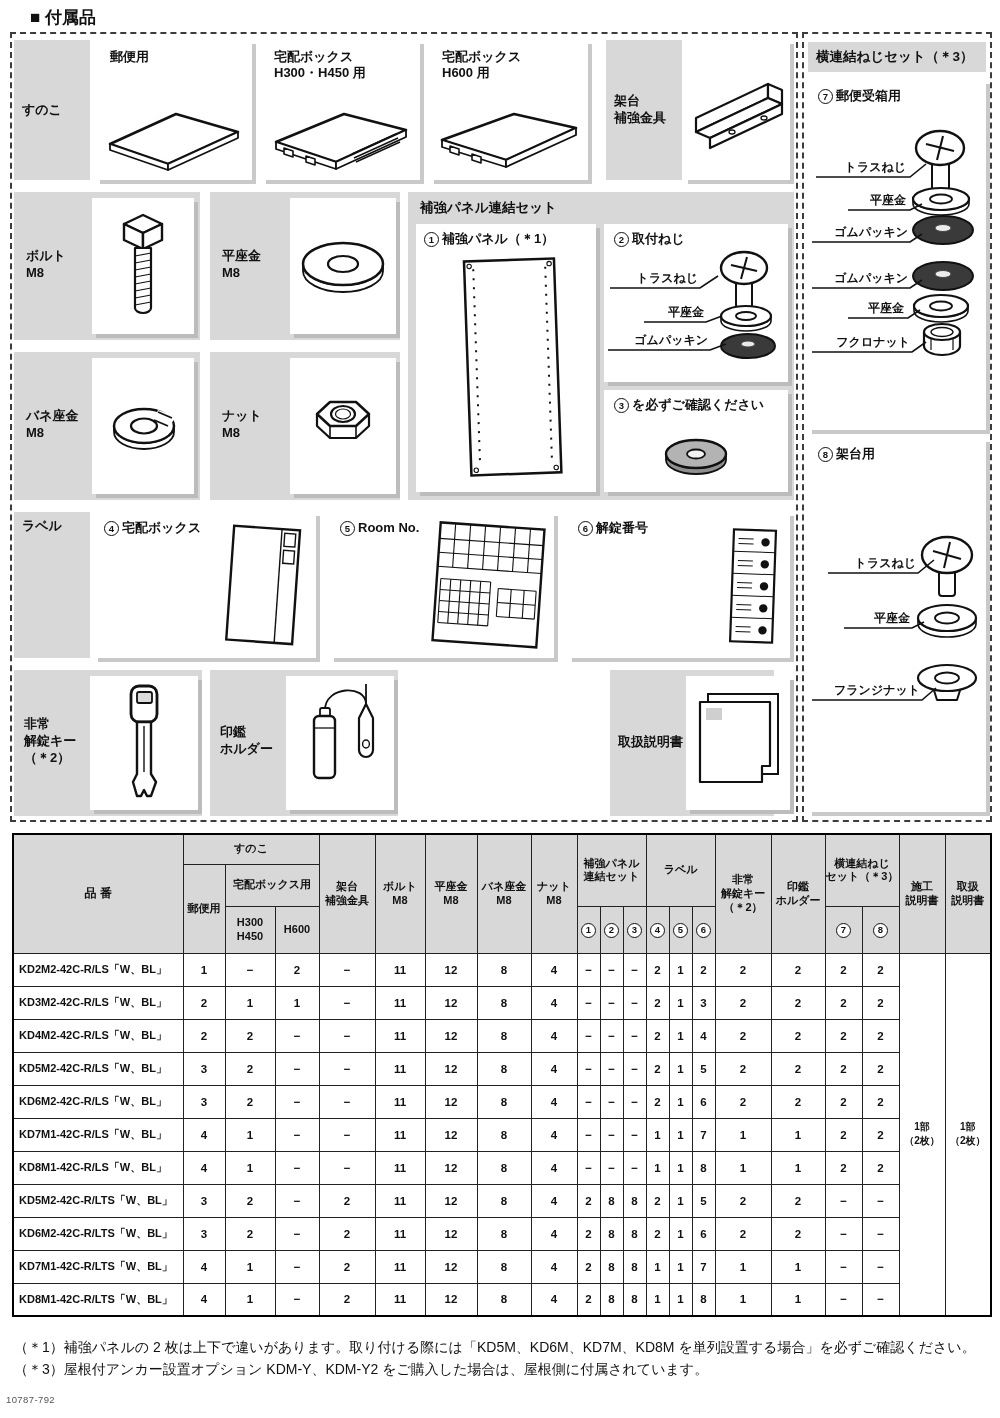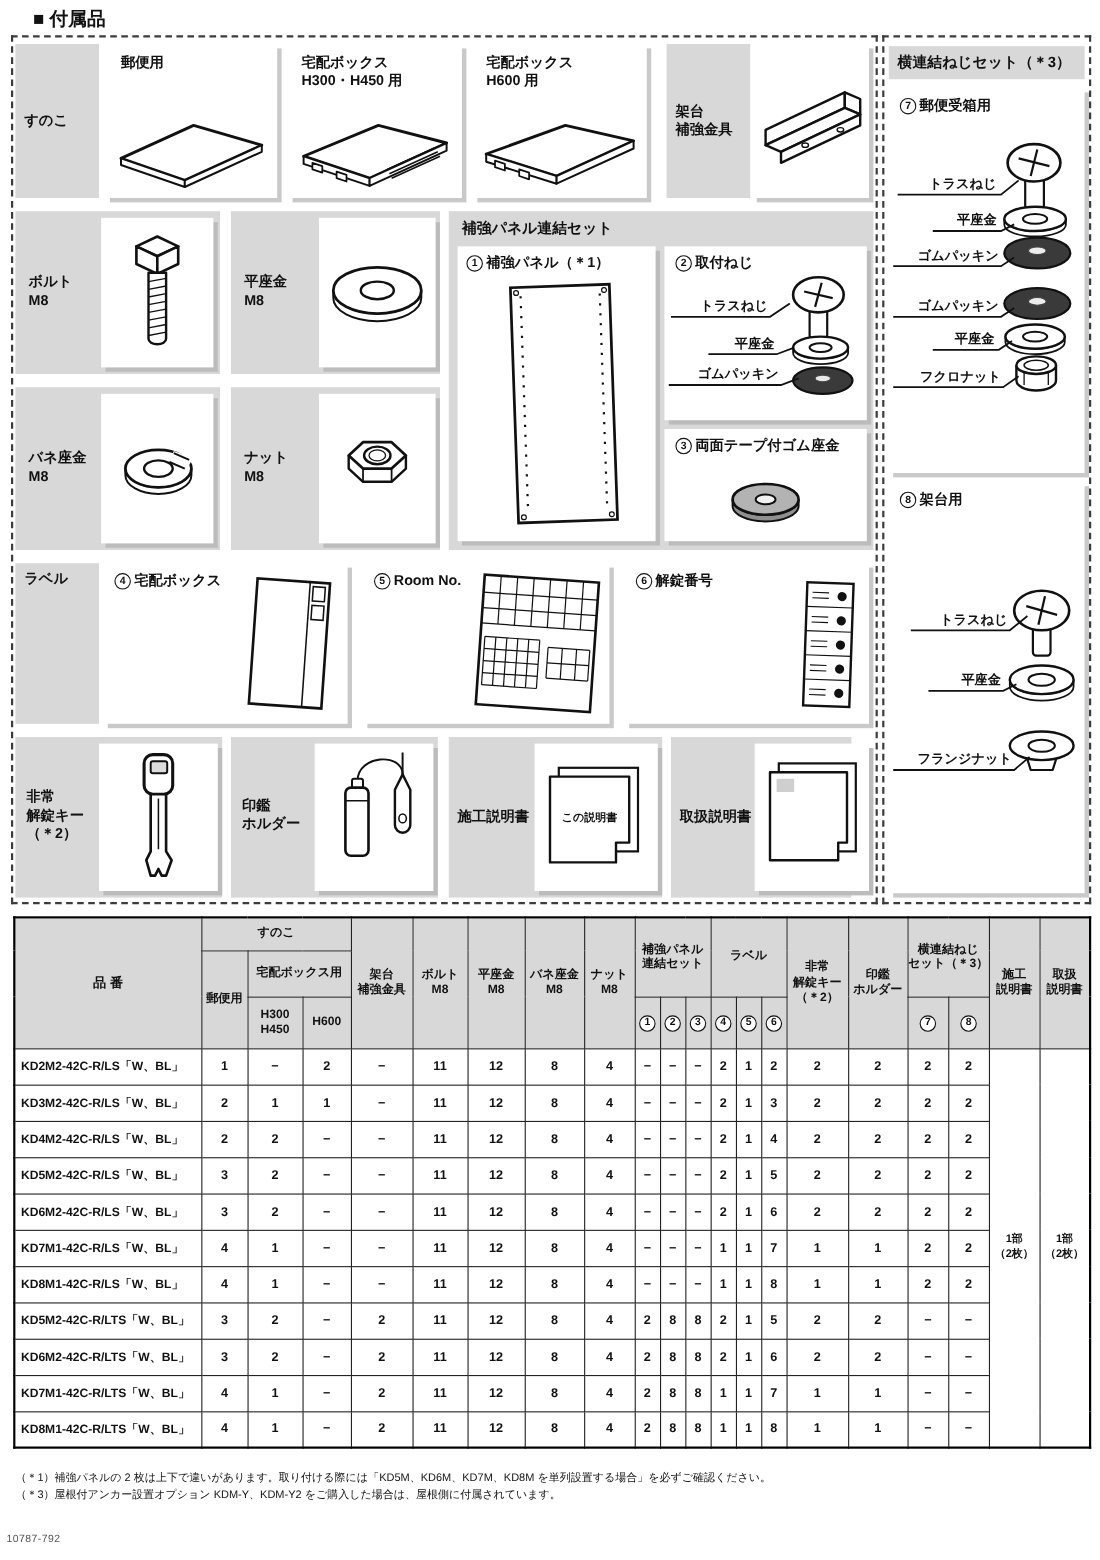--- a/index.html
+++ b/index.html
@@ -21,21 +21,21 @@
   .grouphead{font-weight:bold;font-size:13.5px;}
   svg{display:block;}
   
   .parts-table{border-collapse:collapse;table-layout:fixed;border:2px solid #000;background:#fff;}
   .parts-table th,.parts-table td{border:1px solid #222;padding:0;text-align:center;
       vertical-align:middle;overflow:hidden;}
   .parts-table th{background:#d8d8d8;font-weight:bold;font-size:11px;line-height:1.25;white-space:pre-line;}
   .parts-table td{font-size:11.5px;font-weight:bold;}
   .parts-table td.model{text-align:left;padding-left:5px;font-size:11px;white-space:nowrap;}
   .parts-table td.copies{white-space:pre-line;font-size:10px;line-height:1.4;}
-  .foot{font-size:10px;line-height:1.58;}
+  .foot{font-size:14px;line-height:1.58;}
   .docnum{font-size:9.5px;color:#555;letter-spacing:.4px;}
 </style>
 </head>
 <body>
 
 <div class="page">
 
   <div class="abs page-title" style="left:30px;top:6px;">■ 付属品</div>
 
   <div class="abs dashed" style="left:10px;top:32px;width:784px;height:786px;"></div>
@@ -223,21 +223,21 @@
         </g>
       </svg>
       <span class="plabel" style="left:2px;top:46px;width:92px;">トラスねじ</span>
       <span class="plabel" style="left:2px;top:80px;width:98px;">平座金</span>
       <span class="plabel" style="left:2px;top:108px;width:102px;">ゴムパッキン</span>
     </div>
 
     <div class="abs wbox" style="left:196px;top:198px;width:184px;height:102px;box-shadow:4px 4px 0 #bcbcbc;">
       <div class="abs capflex" style="left:10px;top:7px;">
         <span class="circ">3</span>
-        <span class="cap">両面テープ付ゴム座金</span>
+        <span class="cap">を必ずご確認ください</span>
       </div>
       <svg class="abs" style="left:0;top:28px;" width="184" height="70" viewBox="0 0 184 70">
         <g stroke="#111">
           <path d="M62,36 a30,14 0 0 0 60,0 l0,6 a30,14 0 0 1 -60,0 z" fill="#8f8f8f" stroke-width="1.8"></path>
           <ellipse cx="92" cy="36" rx="30" ry="14" fill="#b3b3b3" stroke-width="2.4"></ellipse>
           <ellipse cx="92" cy="36" rx="9" ry="4.5" fill="#f2f2f2" stroke-width="1.8"></ellipse>
         </g>
       </svg>
     </div>
   </div>
@@ -364,32 +364,20 @@
           <rect x="34" y="32" width="10" height="9" rx="2" stroke-width="1.8"></rect>
           <rect x="28" y="40" width="21" height="62" rx="5" stroke-width="2.4"></rect>
           <line x1="28" y1="52" x2="49" y2="52" stroke-width="1.3"></line>
           <path d="M80,28 l7,14 v32 a7,7 0 0 1 -14,0 v-32 z" stroke-width="2.2" stroke-linejoin="round"></path>
           <ellipse cx="80" cy="68" rx="3.4" ry="4" stroke-width="1.4"></ellipse>
         </g>
       </svg>
     </div>
   </div>
 
-  <div class="abs gray" style="left:408px;top:670px;width:194px;height:146px;">
-    <div class="abs cell-label" style="left:8px;top:64px;">施工説明書</div>
-    <div class="abs wbox" style="left:78px;top:6px;width:112px;height:134px;box-shadow:4px 4px 0 #bcbcbc;">
-      <svg width="112" height="134" viewBox="0 0 112 134">
-        <g stroke="#111" fill="#fff">
-          <rect x="22" y="22" width="72" height="76" stroke-width="2"></rect>
-          <path d="M14,30 h72 v60 h-12 v18 h-60 z" stroke-width="2.2" stroke-linejoin="round"></path>
-        </g>
-      </svg>
-      <span class="abs" style="left:14px;top:60px;width:72px;text-align:center;font-size:10px;font-weight:bold;">この説明書</span>
-    </div>
-  </div>
 
   <div class="abs gray" style="left:610px;top:670px;width:164px;height:146px;">
     <div class="abs cell-label" style="left:8px;top:64px;">取扱説明書</div>
     <div class="abs wbox" style="left:76px;top:6px;width:104px;height:134px;box-shadow:4px 4px 0 #bcbcbc;">
       <svg width="104" height="134" viewBox="0 0 104 134">
         <g stroke="#111" fill="#fff">
           <rect x="22" y="18" width="70" height="80" stroke-width="2"></rect>
           <path d="M14,26 h70 v64 h-8 v16 h-62 z" stroke-width="2.2" stroke-linejoin="round"></path>
           <rect x="20" y="32" width="16" height="12" fill="#cfcfcf" stroke="none"></rect>
         </g>

